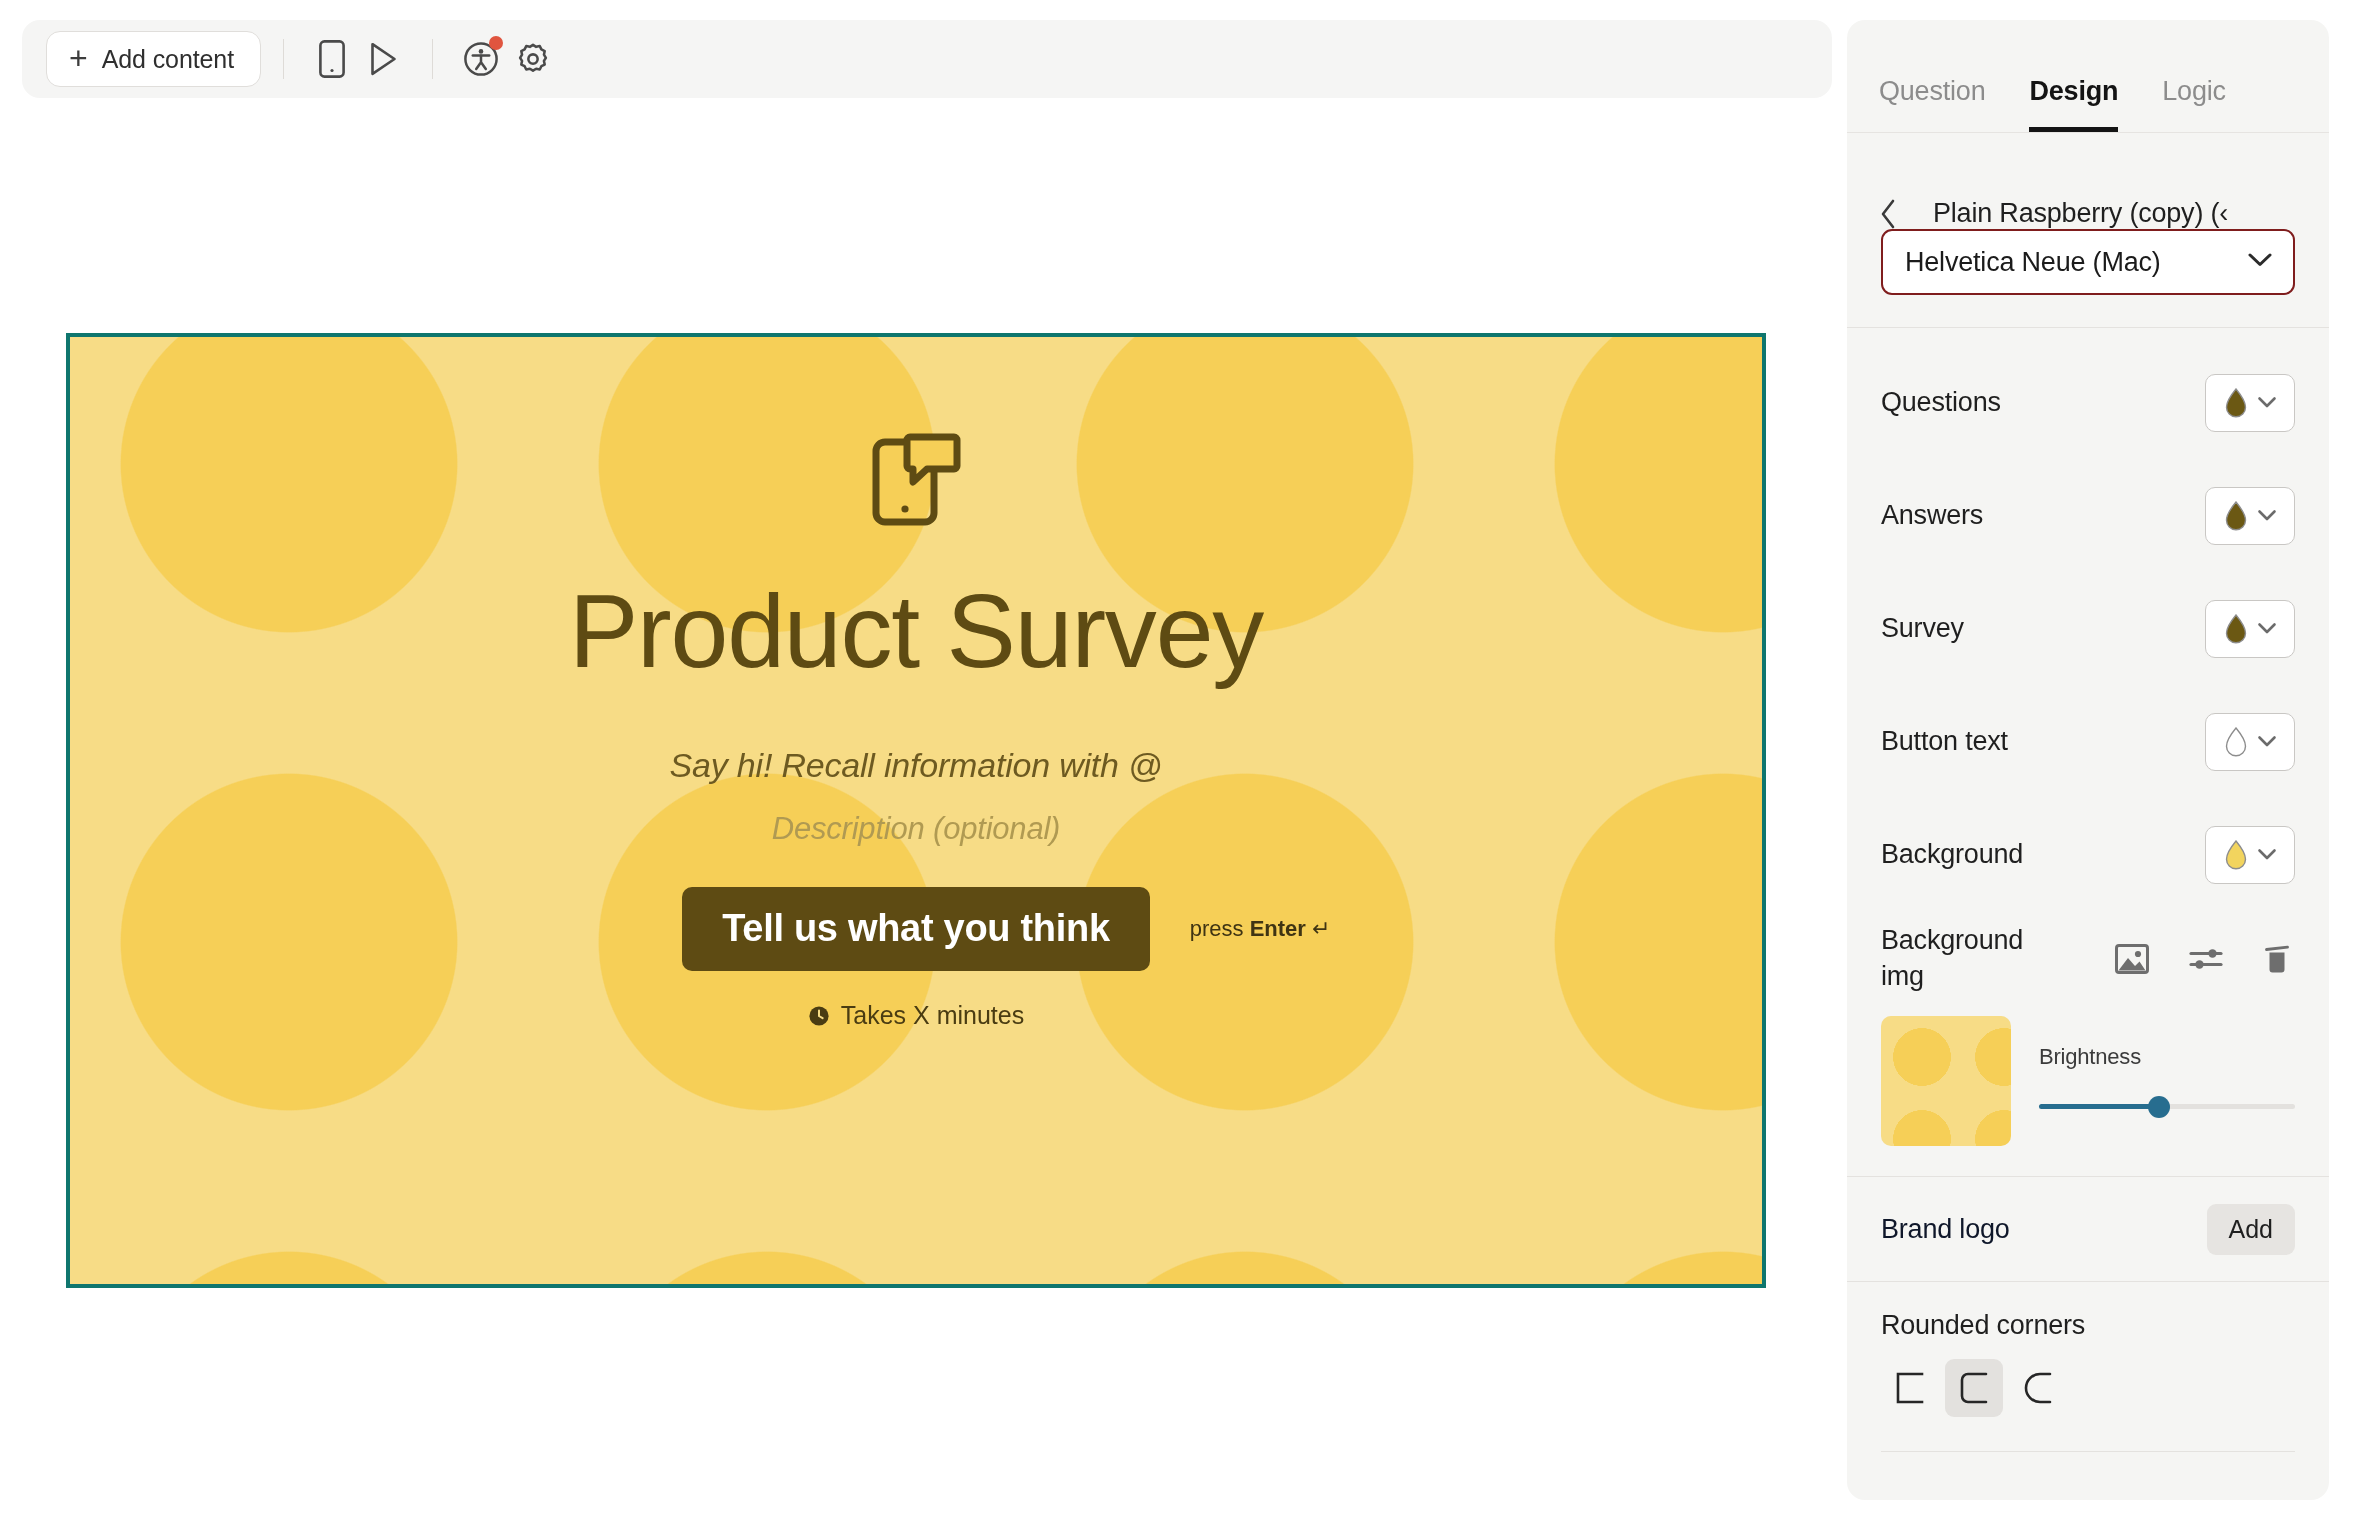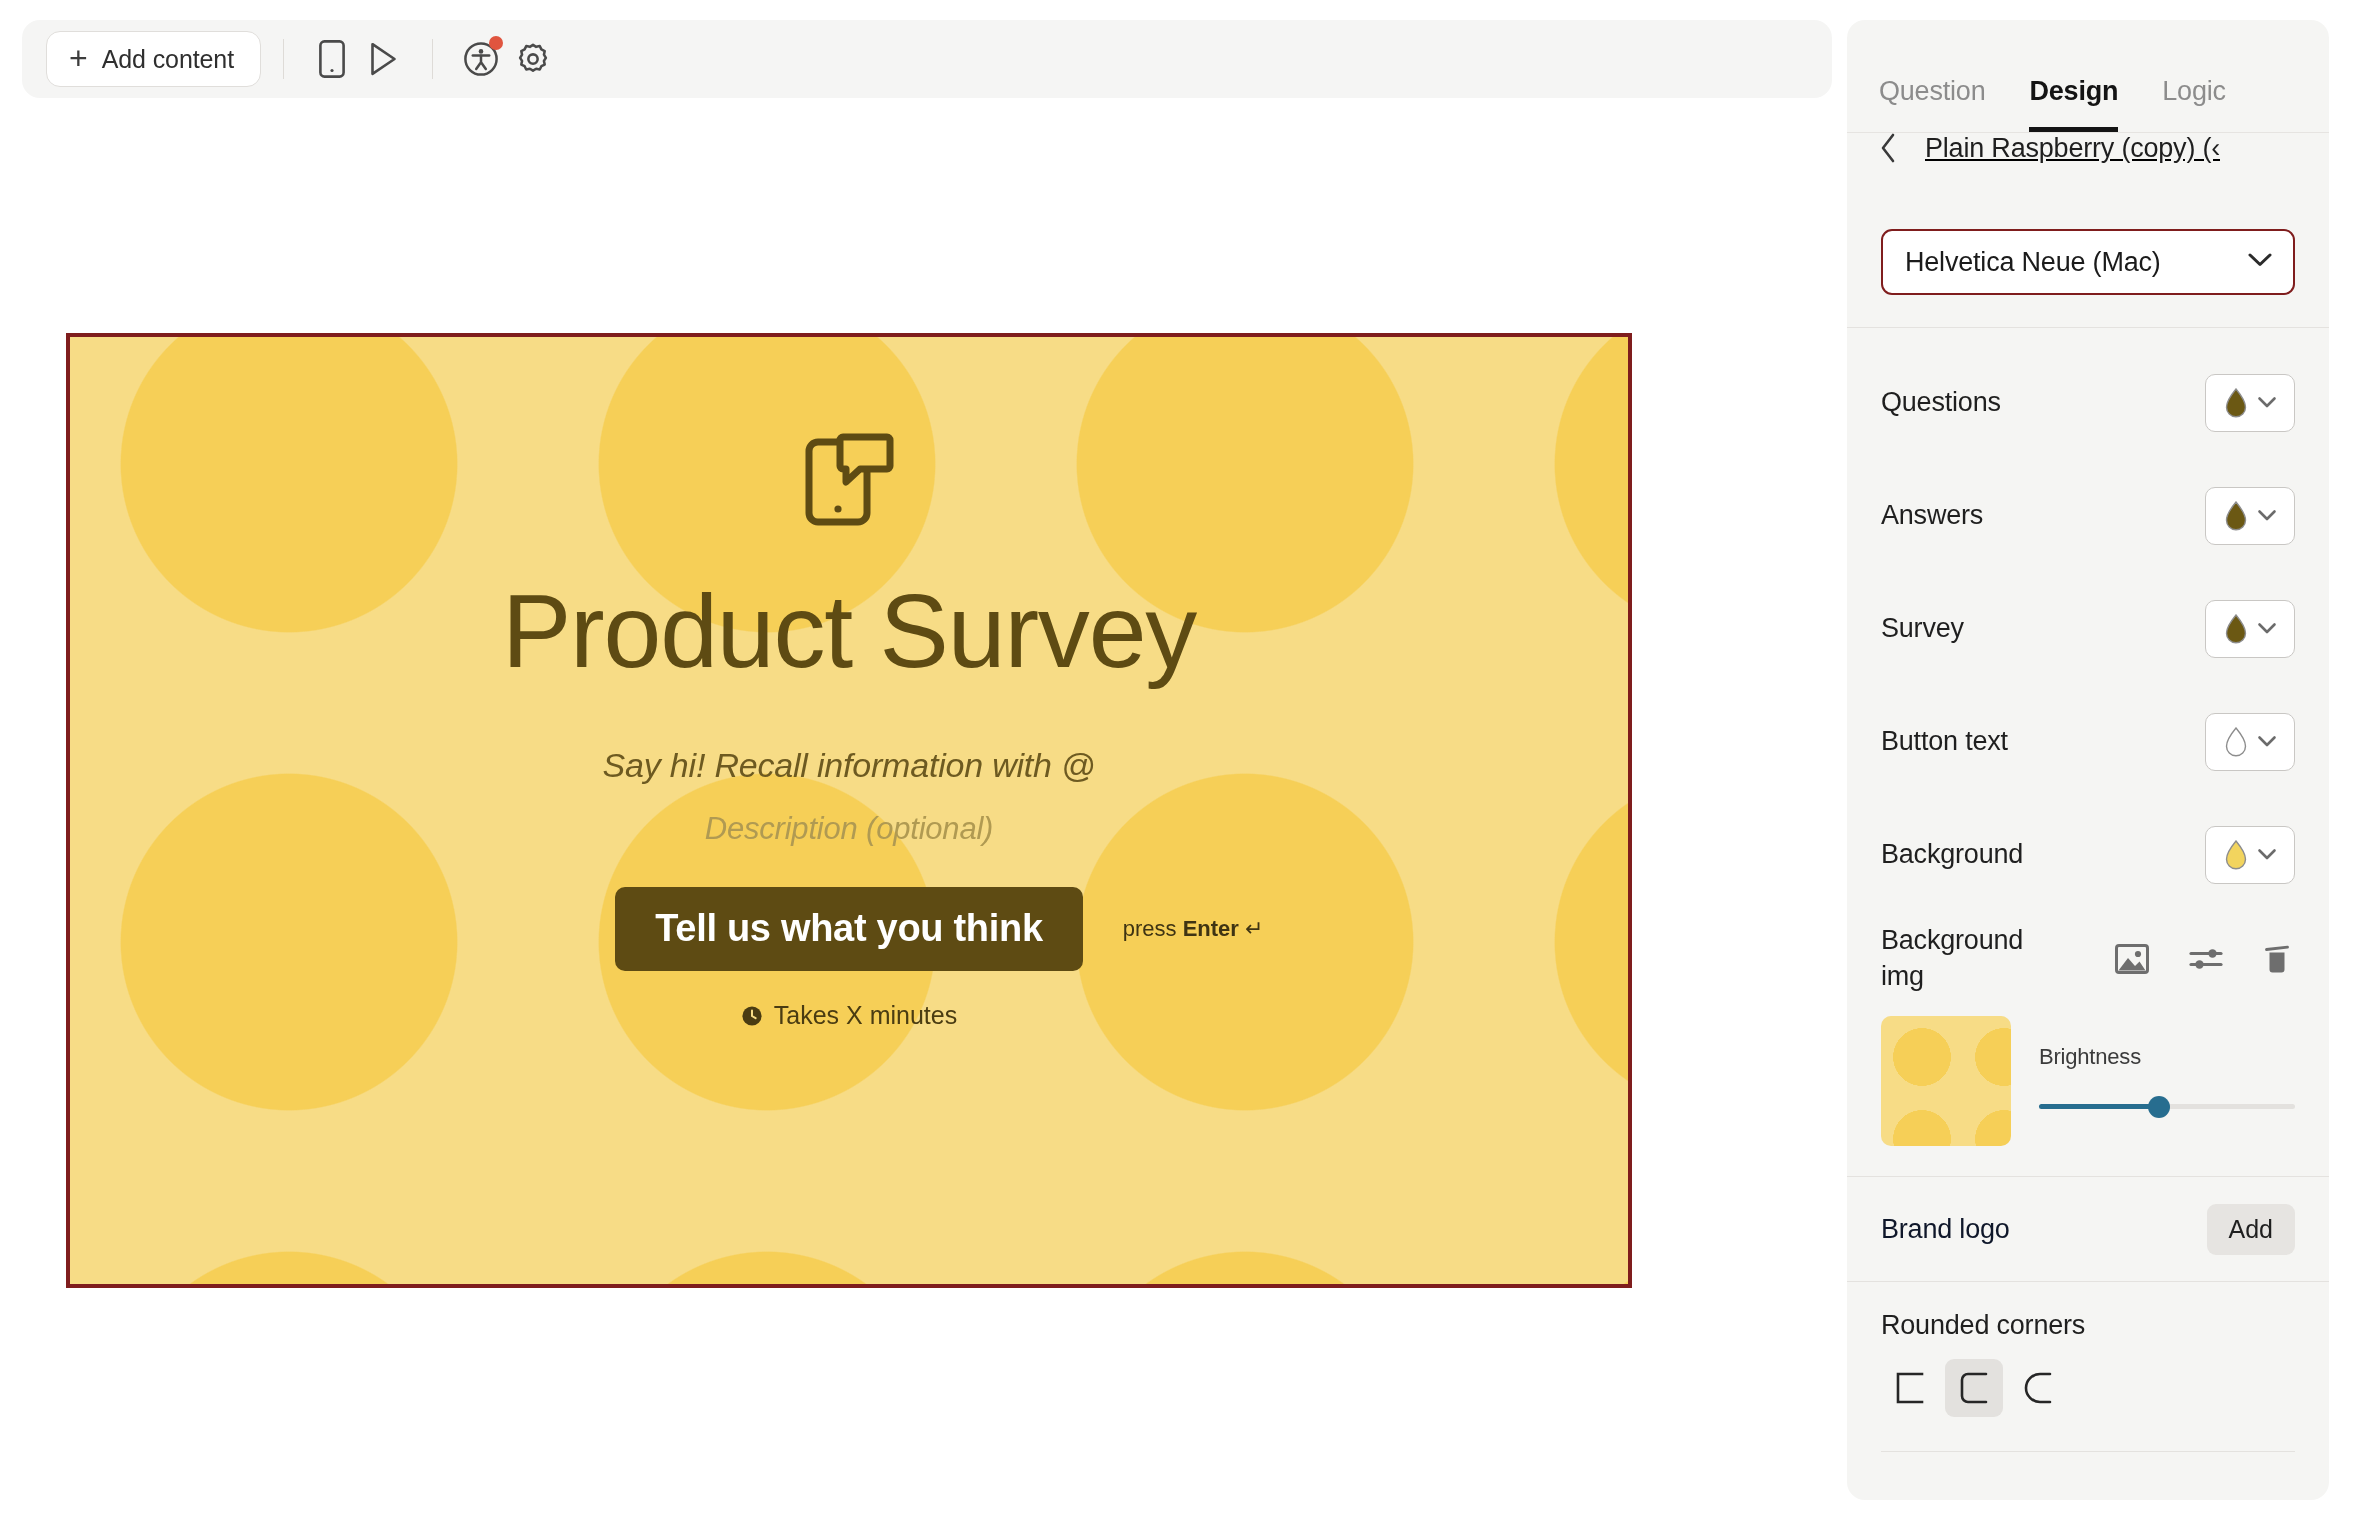--- a/index.html
+++ b/index.html
@@ -90,23 +90,23 @@
     height: 14px;
     border-radius: 50%;
     background: #e0553f;
   }
 
   
   .canvas-wrap {
     position: absolute;
     left: 66px;
     top: 333px;
-    width: 1566px;
+    width: 1700px;
     height: 955px;
-    border: 4px solid #7f1d1d;
+    border: 4px solid #0f766e;
     background: #f6d265;
     overflow: hidden;
   }
 
   .pattern {
     position: absolute;
     inset: 0;
     background-color: #f7dc86;
     background-image:
       radial-gradient(circle at 50% 50%, #f6cf57 0 49.6%, rgba(246,207,87,0) 50%);
@@ -221,25 +221,24 @@
     letter-spacing: -0.2px;
   }
   .tab.active {
     color: #141414;
     font-weight: bold;
     border-bottom-color: #141414;
   }
 
   .theme-row {
     display: flex;
-    align-items: flex-start;
+    align-items: flex-end;
     height: 96px;
     padding: 0 20px 0 26px;
-    gap: 22px;
-    text-decoration: underline;
+    gap: 30px;
   }
   .back-chevron {
     width: 30px;
     display: flex;
     align-items: center;
     justify-content: center;
     cursor: pointer;
     flex: none;
   }
   .theme-name {

